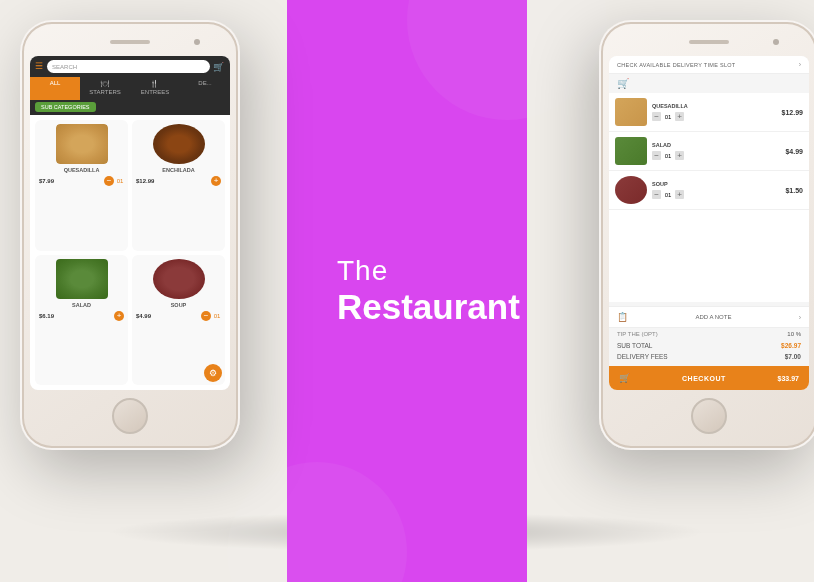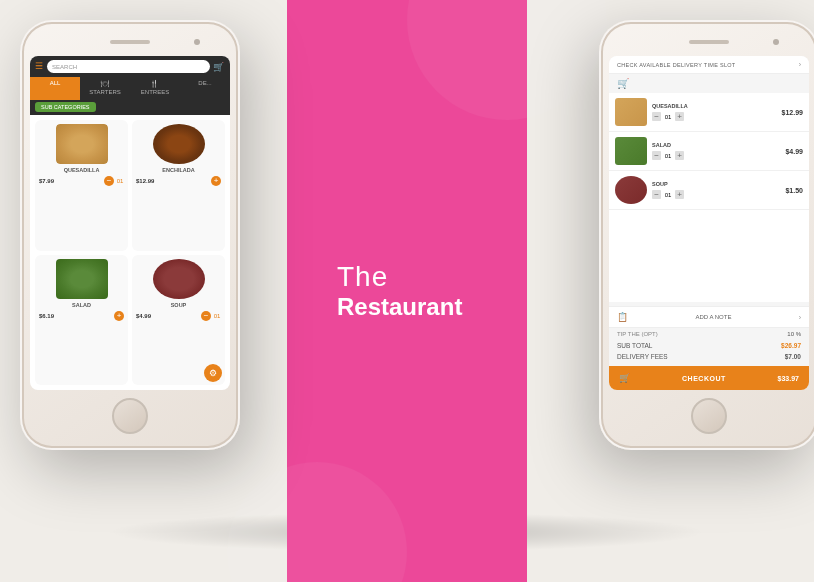--- a/index.html
+++ b/index.html
@@ -26,21 +26,21 @@
     }
 
     
     .center-panel {
       position: absolute;
       left: 50%;
       top: 0;
       transform: translateX(-50%);
       width: 240px;
       height: 582px;
-      background: #ec4899;
+      background: #d946ef;
       z-index: 1;
       display: flex;
       flex-direction: column;
       align-items: center;
       justify-content: center;
       padding: 20px;
     }
 
     .app-title {
       color: white;
@@ -56,21 +56,21 @@
       letter-spacing: 1px;
     }
 
     .app-title-row {
       display: flex;
       align-items: center;
       gap: 8px;
     }
 
     .app-title .restaurant {
-      font-size: 24px;
+      font-size: 35px;
       font-weight: 700;
       letter-spacing: 0px;
     }
 
     .app-badge {
       background: white;
       color: #E8821A;
       font-size: 26px;
       font-weight: 900;
       padding: 6px 10px;

